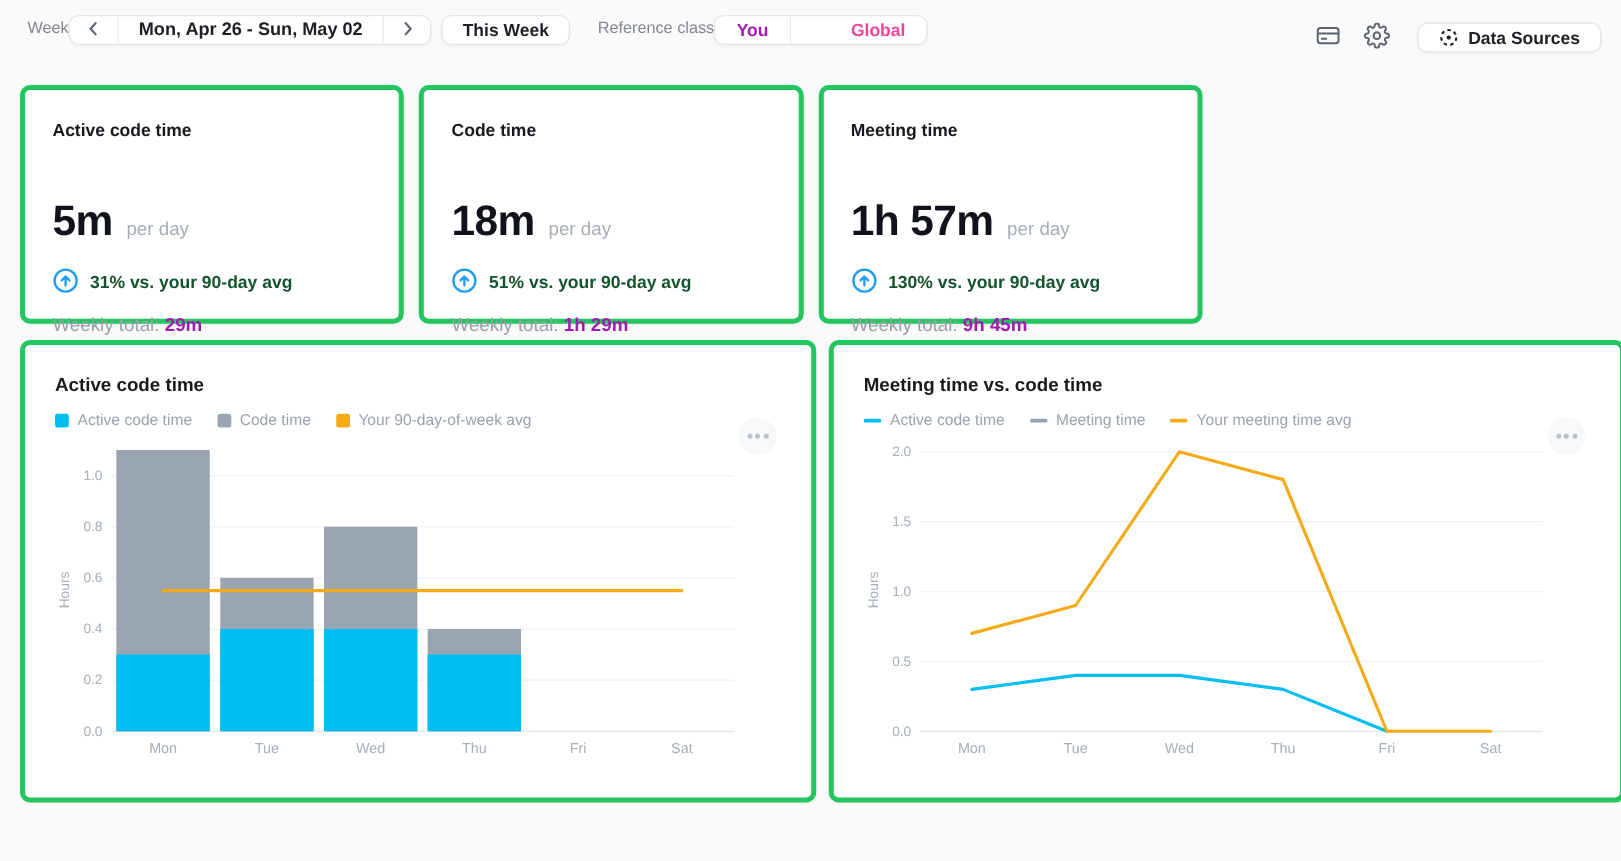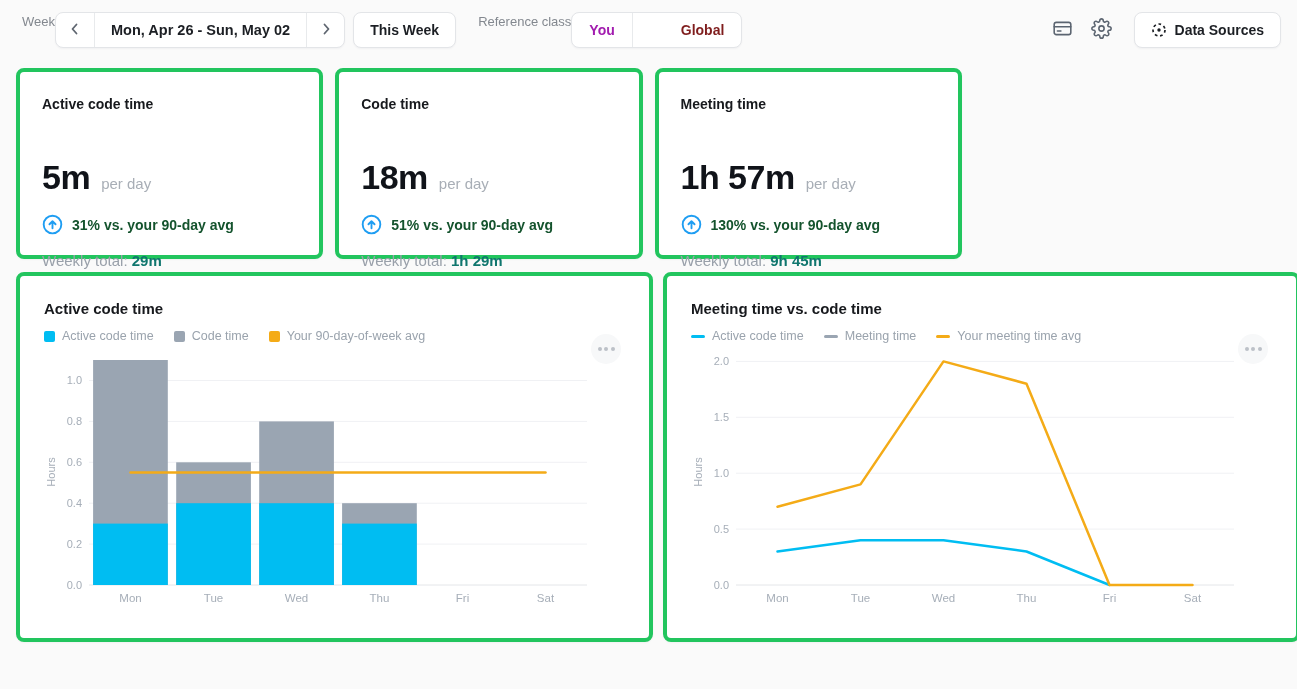--- a/index.html
+++ b/index.html
@@ -13,50 +13,50 @@
   }
   .page { padding:12px 16px 0 16px; }
 
   
   .topbar { display:flex; align-items:flex-start; }
   .ctl-group { display:flex; flex-direction:row;justify-content:space-between; }
   .ctl-group + .ctl-group { margin-left:16px; }
   .group-label { font-size:13px; color:#83888f; margin:2px 0 6px 6px; }
   .controls { display:flex; gap:8px; }
   .seg-group, .btn {
-    background:#fff; border:1px solid #e3e5e8; border-radius:8px; height:36px;
+    background:#fff; border:1px solid #e3e5e8; border-radius:8px; height:24px;
     box-shadow:0 1px 2px rgba(16,24,40,.04);
   }
   .seg-group { display:flex; align-items:stretch; overflow:hidden; }
   .seg { border:none; background:transparent; display:flex; align-items:center; justify-content:center;
          font-family:inherit; cursor:pointer; padding:0; }
   .seg + .seg { border-left:1px solid #e8eaec; }
   .seg.chev { width:38px; }
   .seg.date { padding:0 16px; font-size:14.5px; font-weight:600; color:#1c1f24; }
   .btn { padding:0 16px; font-size:14px; font-weight:600; color:#1c1f24; display:flex;
          align-items:center; gap:8px; cursor:pointer; font-family:Liberation Sans, sans-serif; }
   .seg.ref { padding:0 17px; font-size:14px; font-weight:600; }
   .seg.you { color:#a21caf; }
-  .seg.global { color:#7f1d1d;padding-left:48px; }
+  .seg.global { color:#ec4899;padding-left:48px; }
   .topbar-right { margin-left:auto; align-self:flex-end; height:36px; display:flex; align-items:center; gap:10px; }
   .icon-btn { background:none; border:none; padding:4px; cursor:pointer; display:flex; align-items:center; color:#5b6470; }
 
   
   .card { background:#fff; border:4px solid #22c55e; border-radius:8px;
           box-shadow:0 1px 2px rgba(16,24,40,.04); }
   .stats-row { margin-top:20px; display:grid; grid-template-columns:repeat(4,1fr); gap:12px; }
   .stat { height:191px; padding:24px 22px 0 22px; }
   .stat-title { font-size:14px; font-weight:700; color:#17191d; }
   .stat-value-row { margin-top:15px; display:flex; align-items:baseline; gap:11px; }
   .stat-value { font-size:34px; font-weight:700; letter-spacing:-.5px; color:#101319; }
   .stat-unit { font-size:15px; color:#a8aeb6;margin-top:48px; }
   .delta-row { margin-top:17px; display:flex; align-items:center; gap:9px;
                font-size:14px; font-weight:600; color:#14532d; }
   .weekly { margin-top:17px; font-size:15px; color:#99a0aa; }
-  .weekly .wv { color:#0f766e; font-weight:600; }
+  .weekly .wv { color:#a21caf; font-weight:600; }
 
   
   .charts-row { margin-top:13px; display:grid; grid-template-columns:1fr 1fr; gap:10px; }
   .chart-card { height:370px; padding:24px 24px 0 24px; position:relative; }
   .chart-title { font-size:15px; font-weight:700; color:#17191d; }
   .legend { margin-top:12px; display:flex; gap:20px; align-items:center;
             font-size:12.5px; color:#9aa3ad; }
   .legend .li { display:flex; align-items:center; gap:7px; }
   .legend .sq { width:11px; height:11px; border-radius:2px; display:inline-block; }
   .legend .dash { width:14px; height:3px; border-radius:2px; display:inline-block; }

